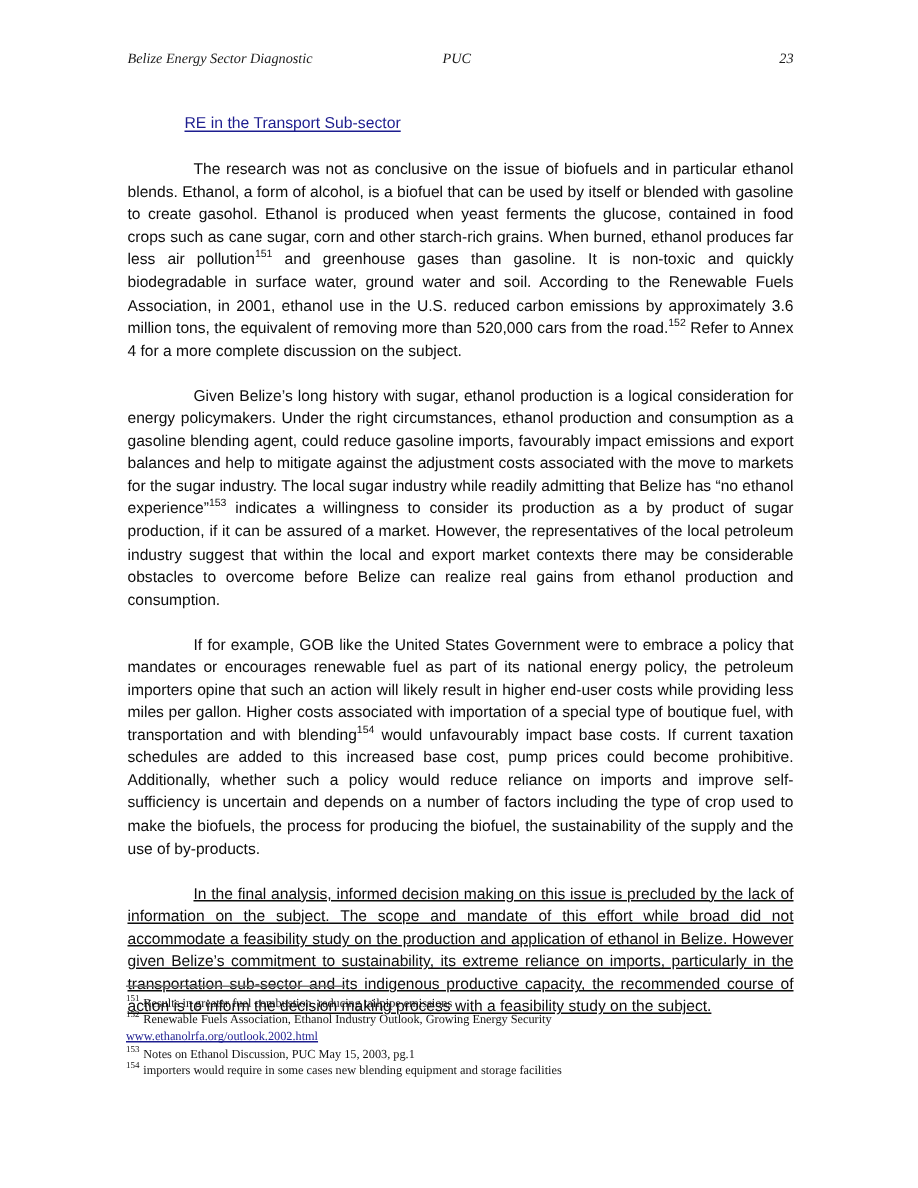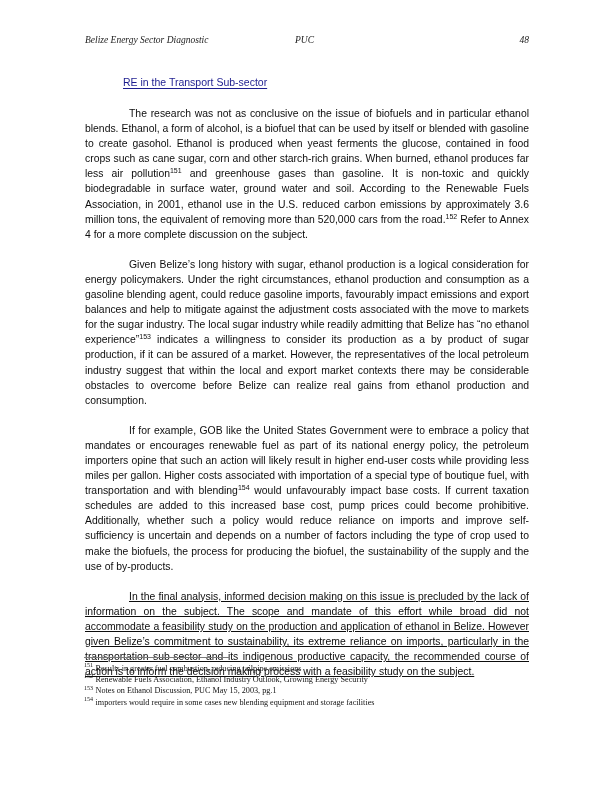--- a/index.html
+++ b/index.html
@@ -139,35 +139,36 @@
   }
 </style>
 </head>
 <body>
 
 <div class="page">
 
   <div class="running-header">
     <span class="hdr-left">Belize Energy Sector Diagnostic</span>
     <span class="hdr-center">PUC</span>
-    <span class="hdr-right">48</span>
+    <span class="hdr-right">23</span>
   </div>
 
   <div class="section-heading">RE in the Transport Sub-sector</div>
 
   <div class="body-block">
       <p class="para">The research was not as conclusive on the issue of biofuels and in particular ethanol blends. Ethanol, a form of alcohol, is a biofuel that can be used by itself or blended with gasoline to create gasohol.  Ethanol is produced when yeast ferments the glucose, contained in food crops such as cane sugar, corn and other starch-rich grains.  When burned, ethanol produces far less air pollution<sup class="fn">151</sup> and greenhouse gases than gasoline.  It is non-toxic and quickly biodegradable in surface water, ground water and soil. According to the Renewable Fuels Association, in 2001, ethanol use in the U.S. reduced carbon emissions by approximately 3.6 million tons, the equivalent of removing more than 520,000 cars from the road.<sup class="fn">152</sup>   Refer to Annex 4 for a more complete discussion on the subject.</p>
       <p class="para">Given Belize’s long history with sugar, ethanol production is a logical consideration for energy policymakers.   Under the right circumstances, ethanol production and consumption as a gasoline blending agent, could reduce gasoline imports, favourably impact emissions and export balances and help to mitigate against the adjustment costs associated with the move to markets for the sugar industry.  The local sugar industry while readily admitting that Belize has “no ethanol experience”<sup class="fn">153</sup> indicates a willingness to consider its production as a by product of sugar production, if it can be assured of a market.   However, the representatives of the local petroleum industry suggest that within the local and export market contexts there may be considerable obstacles to overcome before Belize can realize real gains from ethanol production and consumption.</p>
       <p class="para">If for example, GOB like the United States Government were to embrace a policy that mandates or encourages renewable fuel as part of its national energy policy, the petroleum importers opine that such an action will likely result in higher end-user costs while providing less miles per gallon.   Higher costs associated with importation of a special type of boutique fuel, with transportation and with blending<sup class="fn">154</sup> would unfavourably impact base costs. If current taxation schedules are added to this increased base cost, pump prices could become prohibitive.  Additionally, whether such a policy would reduce reliance on imports and improve self-sufficiency is uncertain and depends on a number of factors including the type of crop used to make the biofuels, the process for producing the biofuel, the sustainability of the supply and the use of by-products.</p>
       <p class="para">In the final analysis, informed decision making on this issue is precluded by the lack of information on the subject.  The scope and mandate of this effort while broad did not accommodate a feasibility study on the production and application of ethanol in Belize.   However given Belize’s commitment to sustainability, its extreme reliance on imports, particularly in the transportation sub-sector and its indigenous productive capacity, the recommended course of action is to inform the decision making process with a feasibility study on the subject.</p>
     </div>
 
   <div class="footnote-area">
     <div class="footnote-rule"></div>
     <div class="footnote-list">
         <div class="footnote"><span class="fn-num">151</span><span>Results in greater fuel combustion, reducing tailpipe emissions</span></div>
         <div class="footnote"><span class="fn-num">152</span><span>Renewable Fuels Association, Ethanol Industry Outlook, Growing Energy  Security</span></div>
+        <a class="fn-link" href="#">www.ethanolrfa.org/outlook.2002.html</a>
         <div class="footnote"><span class="fn-num">153</span><span>Notes on Ethanol Discussion, PUC May 15, 2003, pg.1</span></div>
         <div class="footnote"><span class="fn-num">154</span><span>importers would require in some cases new blending equipment and storage facilities</span></div>
       </div>
   </div>
 
 </div>
 
 </body></html>

